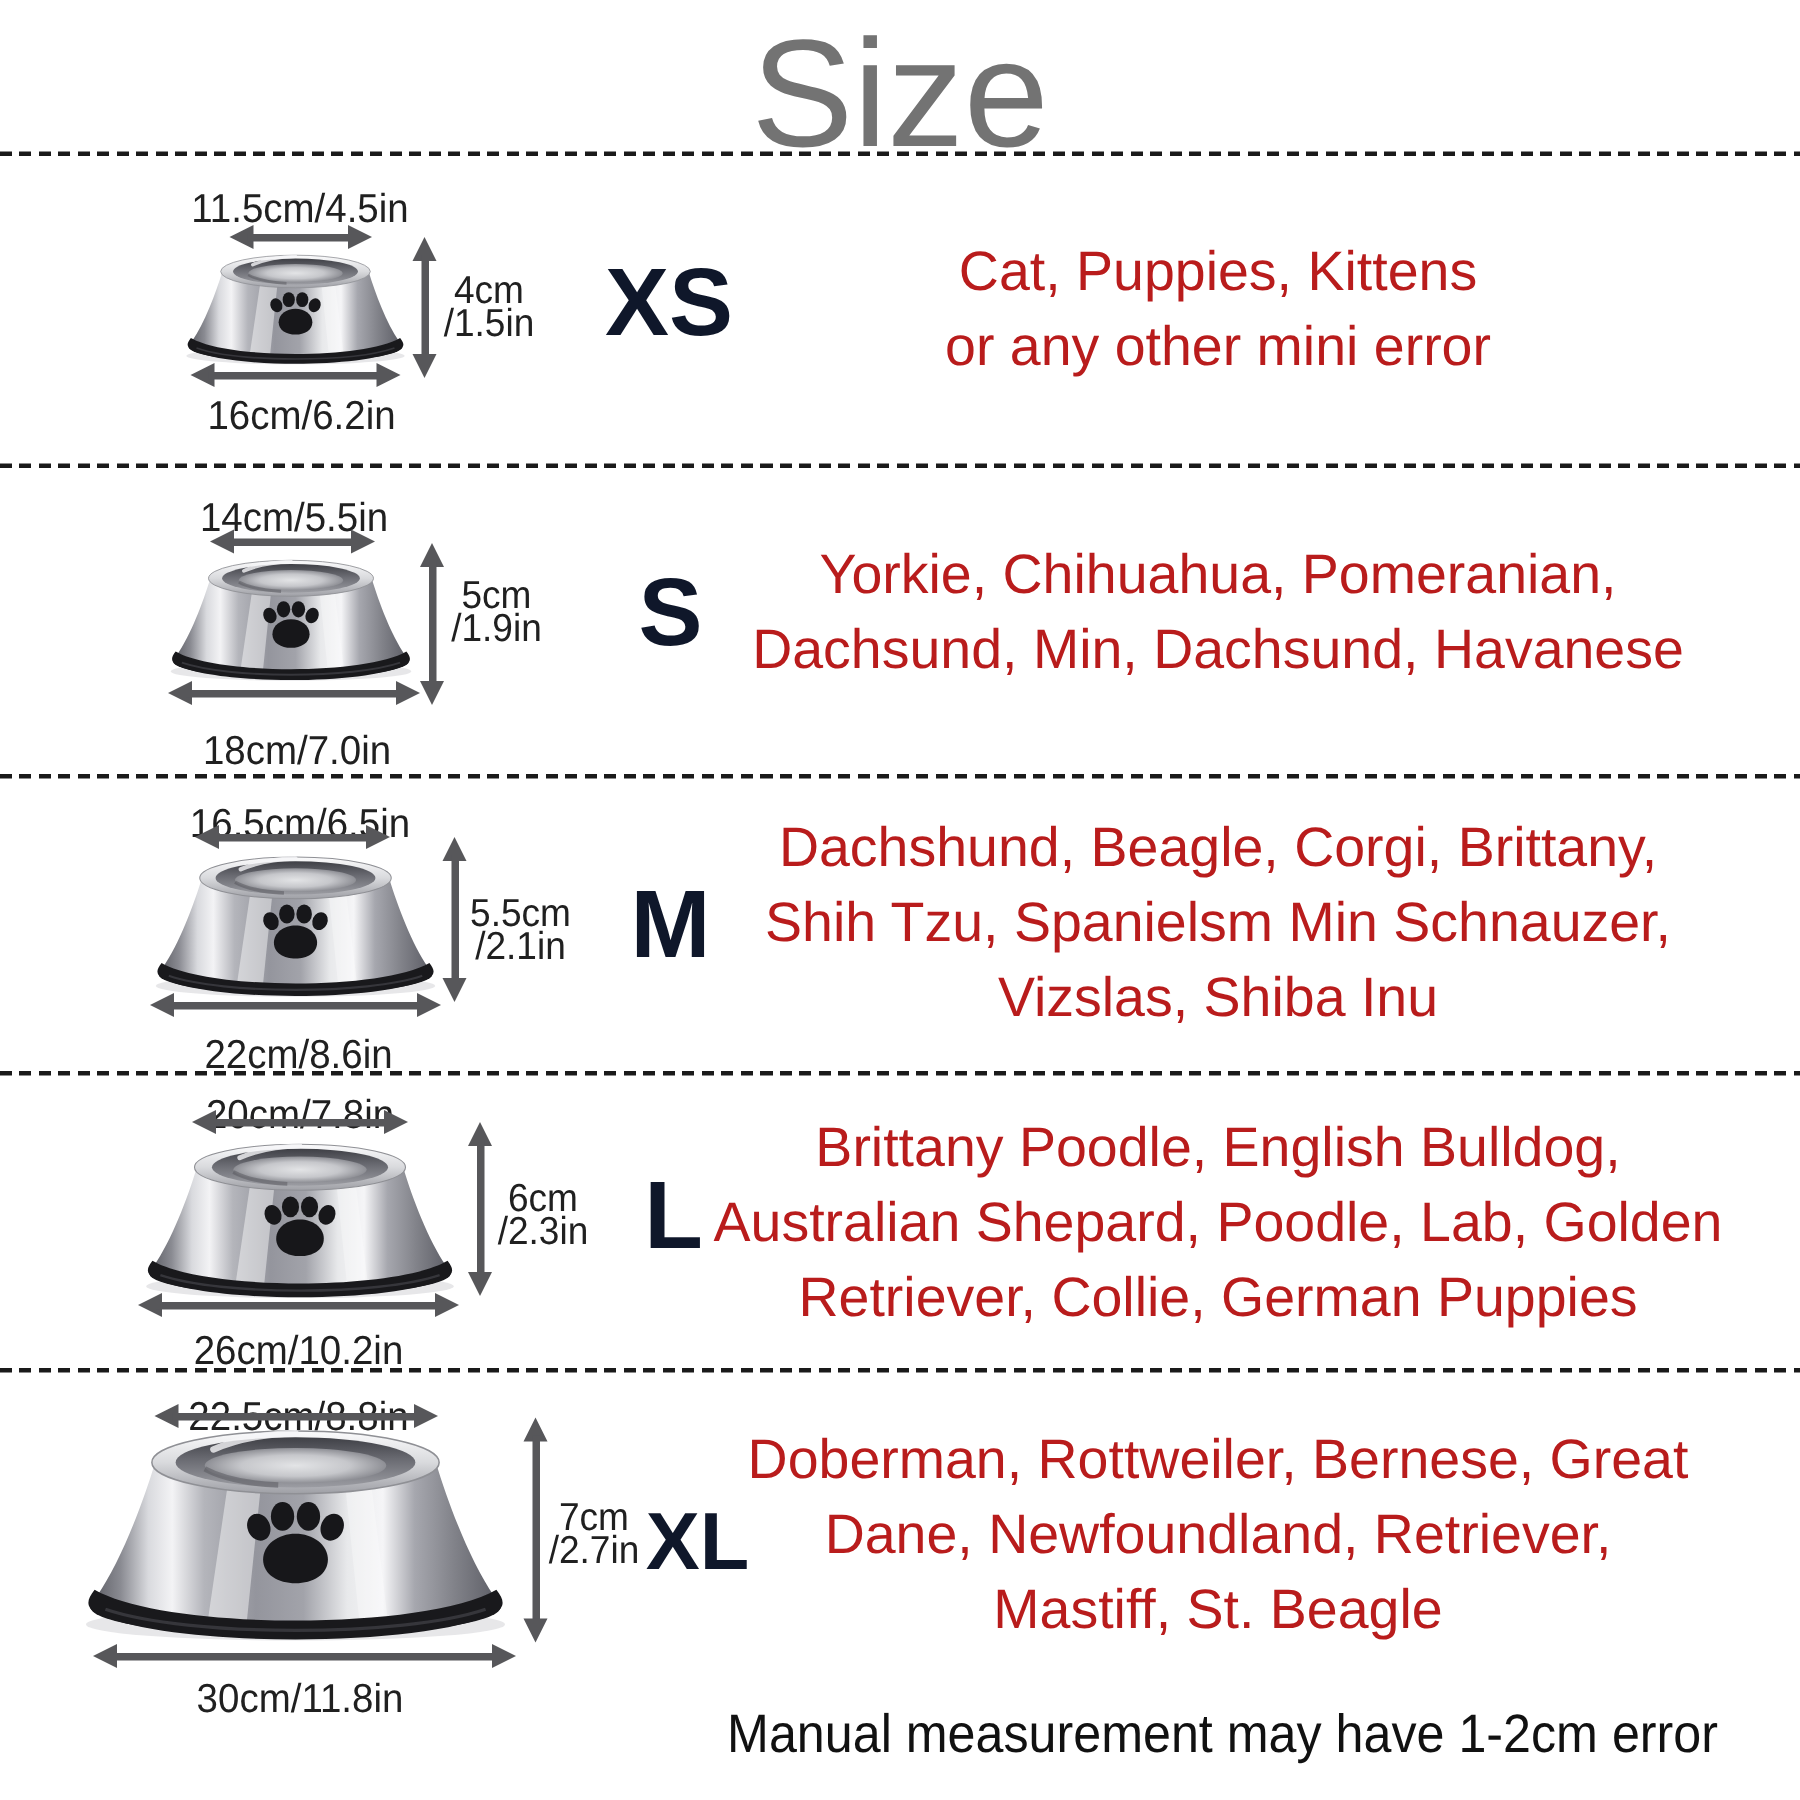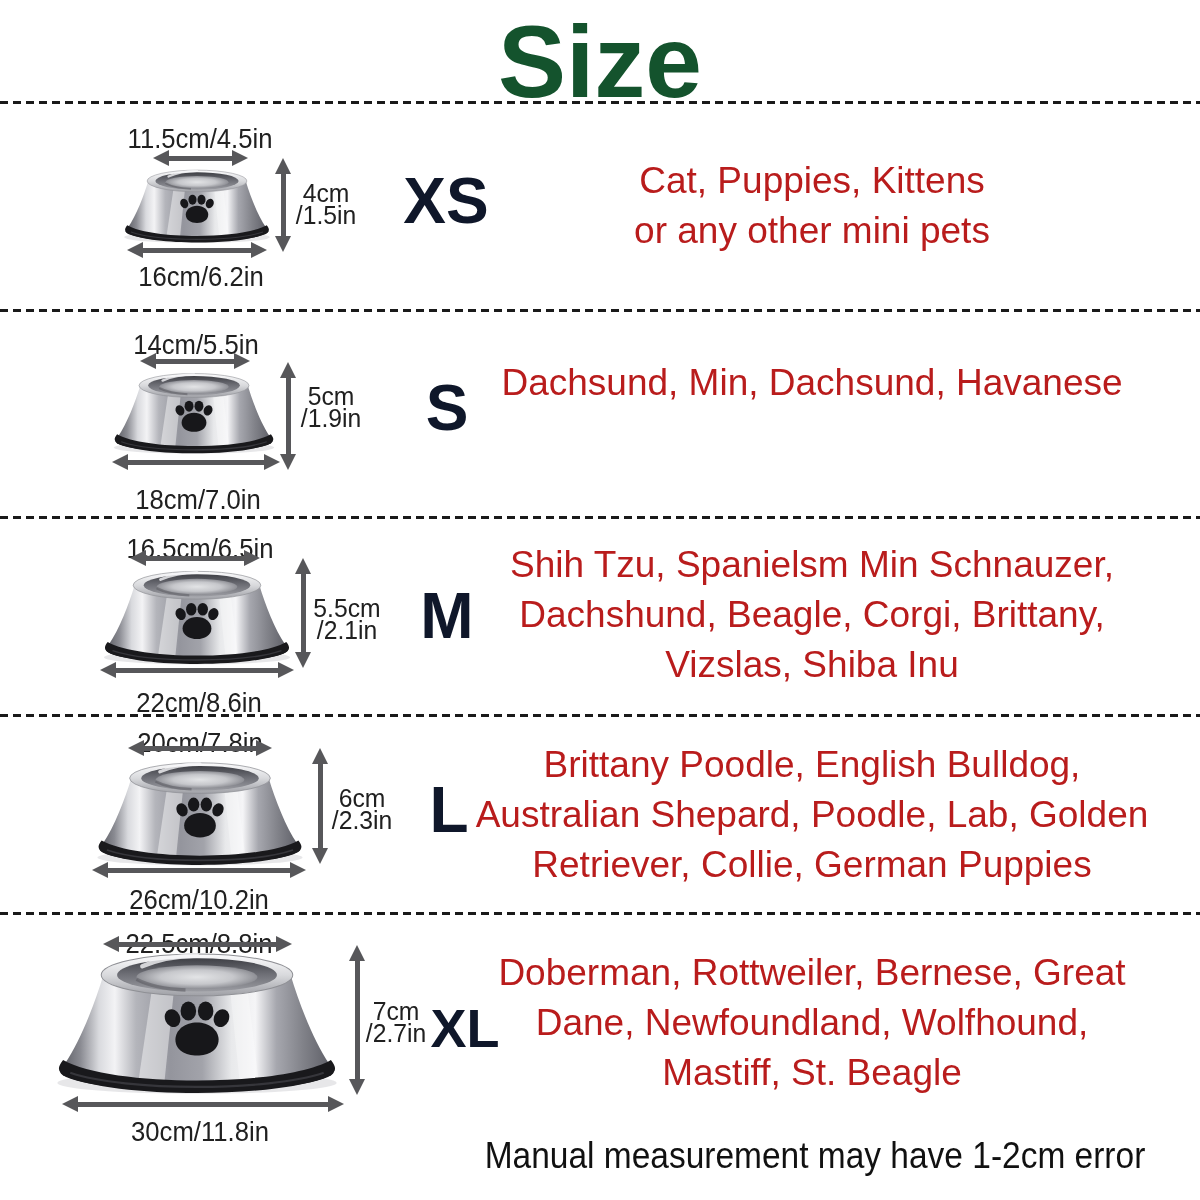--- a/index.html
+++ b/index.html
@@ -1,20 +1,20 @@
 <!DOCTYPE html>
 <html><head>
 <meta charset="utf-8">
 <style>
   html,body{margin:0;padding:0;background:#ffffff;}
   .canvas{position:relative;width:1200px;height:1200px;background:#ffffff;overflow:hidden;
           font-family:"Liberation Sans","DejaVu Sans",sans-serif;color:#1f1f1f;}
 
   .title{position:absolute;left:600px;top:10px;transform:translateX(-50%);
-         font-size:102px;line-height:104px;font-weight:bold;color:#14532d;white-space:nowrap;margin:0;}
+         font-size:102px;line-height:104px;font-weight:normal;color:#737373;white-space:nowrap;margin:0;}
 
   .sep{position:absolute;left:0;width:1200px;height:3px;
        background:repeating-linear-gradient(90deg,#1a1a1a 0 8px,transparent 8px 13px);}
 
   
   .dim{position:absolute;font-size:27px;line-height:30px;color:#202020;white-space:nowrap;
        transform:translateX(-50%) scaleX(.95);}
   .hlabel{position:absolute;font-size:26px;line-height:22px;color:#202020;text-align:center;
           transform:translateX(-50%) scaleX(.95);white-space:nowrap;}
 
@@ -162,21 +162,21 @@
       <div>4cm</div>
       <div>/1.5in</div>
     </div>
     <div class="harrow botarrow">
         <i class="shaft"></i>
       </div>
     <div class="dim botdim">16cm/6.2in</div>
     <div class="letter">XS</div>
     <div class="desc">
       <div>Cat, Puppies, Kittens</div>
-      <div>or any other mini pets</div>
+      <div>or any other mini error</div>
       <div></div>
     </div>
   </section>
 
   <section class="row r2">
     <div class="dim topdim">14cm/5.5in</div>
     <div class="harrow toparrow">
         <i class="shaft"></i>
       </div>
     <svg class="bowl" viewBox="0 0 200 104">
@@ -188,20 +188,21 @@
     <div class="hlabel">
       <div>5cm</div>
       <div>/1.9in</div>
     </div>
     <div class="harrow botarrow">
         <i class="shaft"></i>
       </div>
     <div class="dim botdim">18cm/7.0in</div>
     <div class="letter">S</div>
     <div class="desc">
+      <div>Yorkie, Chihuahua, Pomeranian,</div>
       <div>Dachsund, Min, Dachsund, Havanese</div>
       <div></div>
     </div>
   </section>
 
   <section class="row r3">
     <div class="dim topdim">16.5cm/6.5in</div>
     <div class="harrow toparrow">
         <i class="shaft"></i>
       </div>
@@ -214,22 +215,22 @@
     <div class="hlabel">
       <div>5.5cm</div>
       <div>/2.1in</div>
     </div>
     <div class="harrow botarrow">
         <i class="shaft"></i>
       </div>
     <div class="dim botdim">22cm/8.6in</div>
     <div class="letter">M</div>
     <div class="desc">
+      <div>Dachshund, Beagle, Corgi, Brittany,</div>
       <div>Shih Tzu, Spanielsm Min Schnauzer,</div>
-      <div>Dachshund, Beagle, Corgi, Brittany,</div>
       <div>Vizslas, Shiba Inu</div>
     </div>
   </section>
 
   <section class="row r4">
     <div class="dim topdim">20cm/7.8in</div>
     <div class="harrow toparrow">
         <i class="shaft"></i>
       </div>
     <svg class="bowl" viewBox="0 0 200 104">
@@ -269,20 +270,20 @@
       <div>7cm</div>
       <div>/2.7in</div>
     </div>
     <div class="harrow botarrow">
         <i class="shaft"></i>
       </div>
     <div class="dim botdim">30cm/11.8in</div>
     <div class="letter">XL</div>
     <div class="desc">
       <div>Doberman, Rottweiler, Bernese, Great</div>
-      <div>Dane, Newfoundland, Wolfhound,</div>
+      <div>Dane, Newfoundland, Retriever,</div>
       <div>Mastiff, St. Beagle</div>
     </div>
   </section>
 
   <div class="note">Manual measurement may have 1-2cm error</div>
 
 </div>
 
 </body></html>

